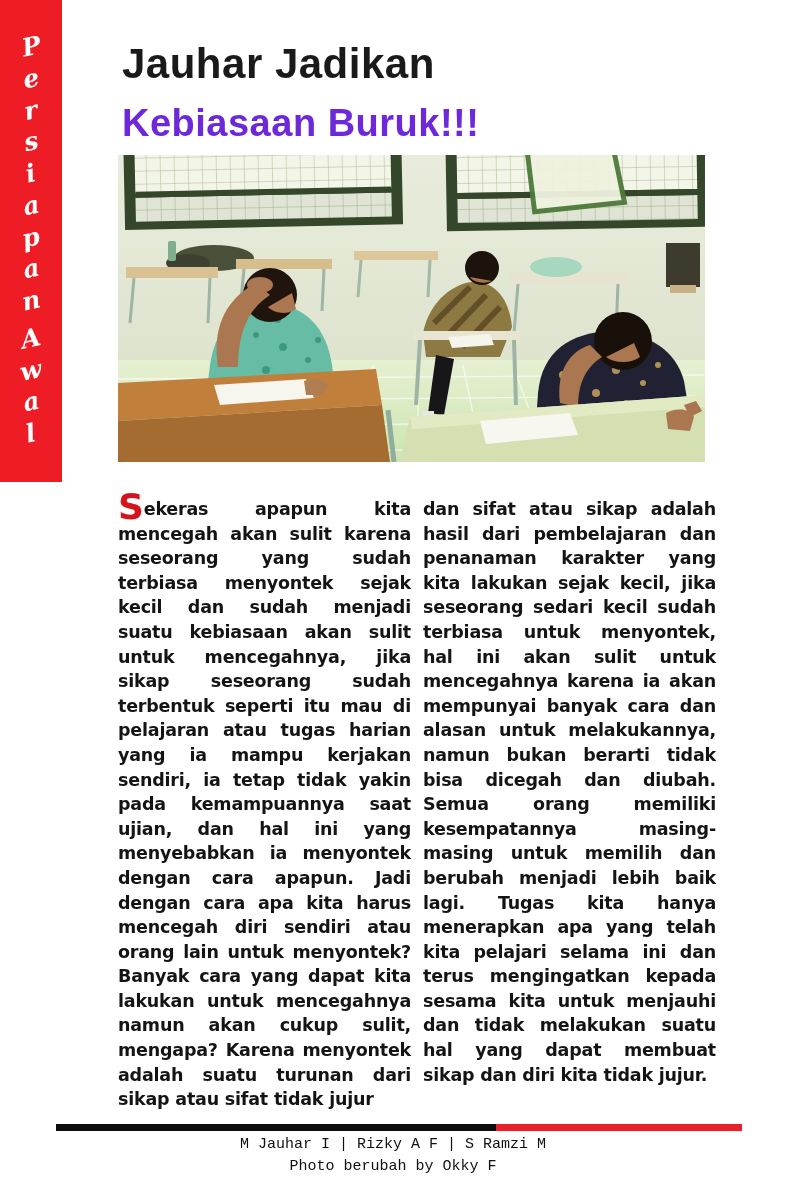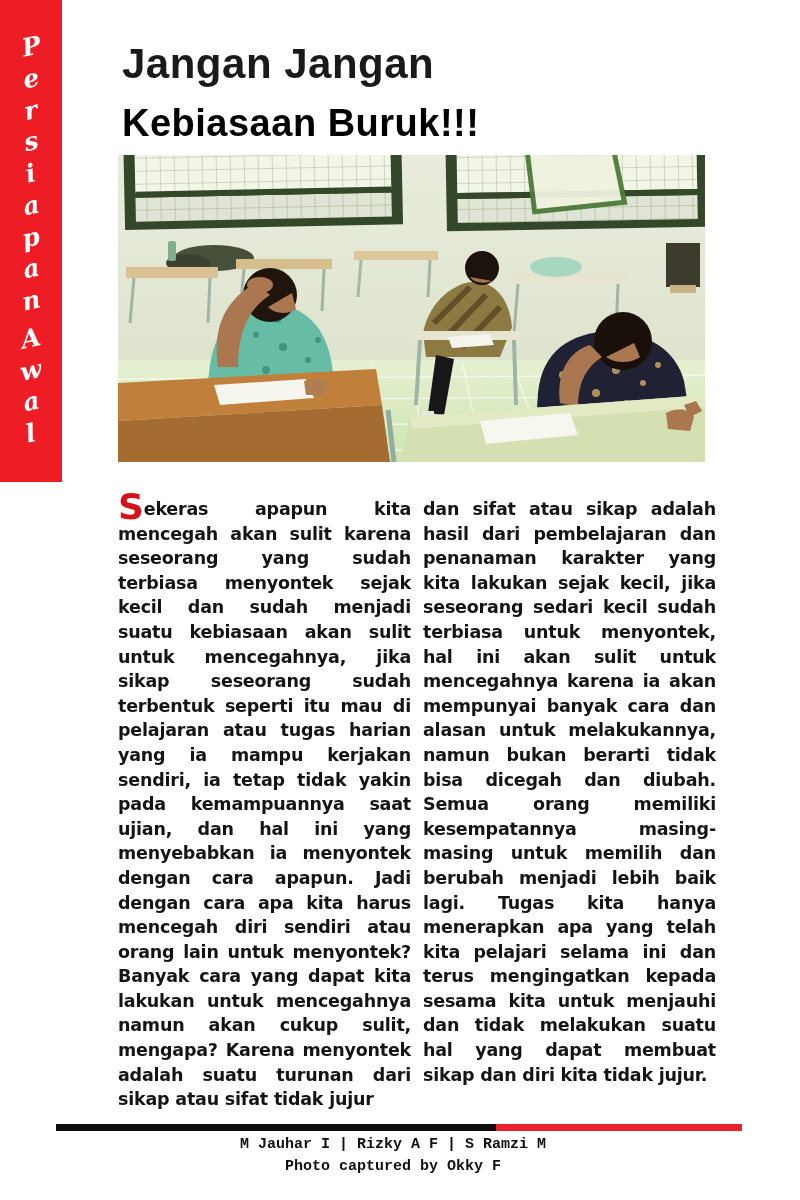--- a/index.html
+++ b/index.html
@@ -18,21 +18,21 @@
     font-size:25px;line-height:1;transform:rotate(-12deg);
   }
   .sidebar .word-gap{margin-top:6px;}
   
   .title1{
     position:absolute;left:122px;top:40px;font-size:42px;font-weight:bold;
     color:#1a1a1a;letter-spacing:.5px;font-family:"Liberation Sans",sans-serif;
   }
   .title2{
     position:absolute;left:122px;top:102px;font-size:38px;font-weight:bold;
-    color:#000000;letter-spacing:.5px;font-family:"Liberation Sans",sans-serif;
+    color:#6d28d9;letter-spacing:.5px;font-family:"Liberation Sans",sans-serif;
   }
   
   .photo{
     position:absolute;left:118px;top:155px;width:587px;height:307px;overflow:hidden;
   }
   .photo svg{display:block;width:100%;height:100%;}
   
   .columns{
     position:absolute;left:118px;top:497px;width:605px;display:flex;gap:12px;
   }
@@ -44,21 +44,21 @@
     color:#d6131c;font-size:36px;line-height:18px;vertical-align:-4px;font-weight:bold;
   }
   
   .footer-bar{
     position:absolute;left:56px;top:1124px;width:686px;height:7px;display:flex;
   }
   .footer-bar .bar-black{width:440px;height:100%;background:#0d0d0d;}
   .footer-bar .bar-red{flex:1;height:100%;background:#e8212b;}
   .credits{
     position:absolute;left:0;top:1134px;width:786px;text-align:center;
-    font-family:"Liberation Mono",monospace;font-weight:bold;font-size:15px;
+    font-family:"Liberation Mono",monospace;font-weight:normal;font-size:15px;
     line-height:22px;color:#111111;
   }
 </style>
 </head>
 <body>
 
 <div class="page">
 
   <div class="sidebar">
     <span class="letter">P</span>
@@ -69,21 +69,21 @@
     <span class="letter">a</span>
     <span class="letter">p</span>
     <span class="letter">a</span>
     <span class="letter">n</span>
     <span class="letter word-gap">A</span>
     <span class="letter">w</span>
     <span class="letter">a</span>
     <span class="letter">l</span>
   </div>
 
-  <div class="title1">Jangan Jangan</div>
+  <div class="title1">Jauhar Jadikan</div>
   <div class="title2">Kebiasaan Buruk!!!</div>
 
   <div class="photo" title="Three students in batik shirts bent over exam papers at wooden desks in a classroom with barred windows and tiled floor">
     <svg viewBox="0 0 587 307" preserveAspectRatio="none">
       <defs>
         <linearGradient id="wallGrad" x1="0" y1="0" x2="0" y2="1">
           <stop offset="0" stop-color="#e9ecdc"></stop>
             <stop offset="1" stop-color="#dde3cd"></stop>
         </linearGradient>
         <linearGradient id="floorGrad" x1="0" y1="0" x2="0" y2="1">
@@ -217,16 +217,16 @@
     <p class="col" style="margin:0"><span class="dropcap">S</span><span>ekeras apapun kita mencegah akan sulit karena seseorang yang sudah terbiasa menyontek sejak kecil dan sudah menjadi suatu kebiasaan akan sulit untuk mencegahnya, jika sikap seseorang sudah terbentuk seperti itu mau di pelajaran atau tugas harian yang ia mampu kerjakan sendiri, ia tetap tidak yakin pada kemampuannya saat ujian, dan hal ini yang menyebabkan ia menyontek dengan cara apapun. Jadi dengan cara apa kita harus mencegah diri sendiri atau orang lain untuk menyontek? Banyak cara yang dapat kita lakukan untuk mencegahnya namun akan cukup sulit, mengapa? Karena menyontek adalah suatu turunan dari sikap atau sifat tidak jujur</span></p>
     <p class="col" style="margin:0"><span>dan sifat atau sikap adalah hasil dari pembelajaran dan penanaman karakter yang kita lakukan sejak kecil, jika seseorang sedari kecil sudah terbiasa untuk menyontek, hal ini akan sulit untuk mencegahnya karena ia akan mempunyai banyak cara dan alasan untuk melakukannya, namun bukan berarti tidak bisa dicegah dan diubah. Semua orang memiliki kesempatannya masing-masing untuk memilih dan berubah menjadi lebih baik lagi. Tugas kita hanya menerapkan apa yang telah kita pelajari selama ini dan terus mengingatkan kepada sesama kita untuk menjauhi dan tidak melakukan suatu hal yang dapat membuat sikap dan diri kita tidak jujur.</span></p>
   </div>
 
   <div class="footer-bar">
     <div class="bar-black"></div>
     <div class="bar-red"></div>
   </div>
   <div class="credits">
     <div>M Jauhar I | Rizky A F | S Ramzi M</div>
-    <div>Photo captured by Okky F</div>
+    <div>Photo berubah by Okky F</div>
   </div>
 
 </div>
 
 </body></html>

